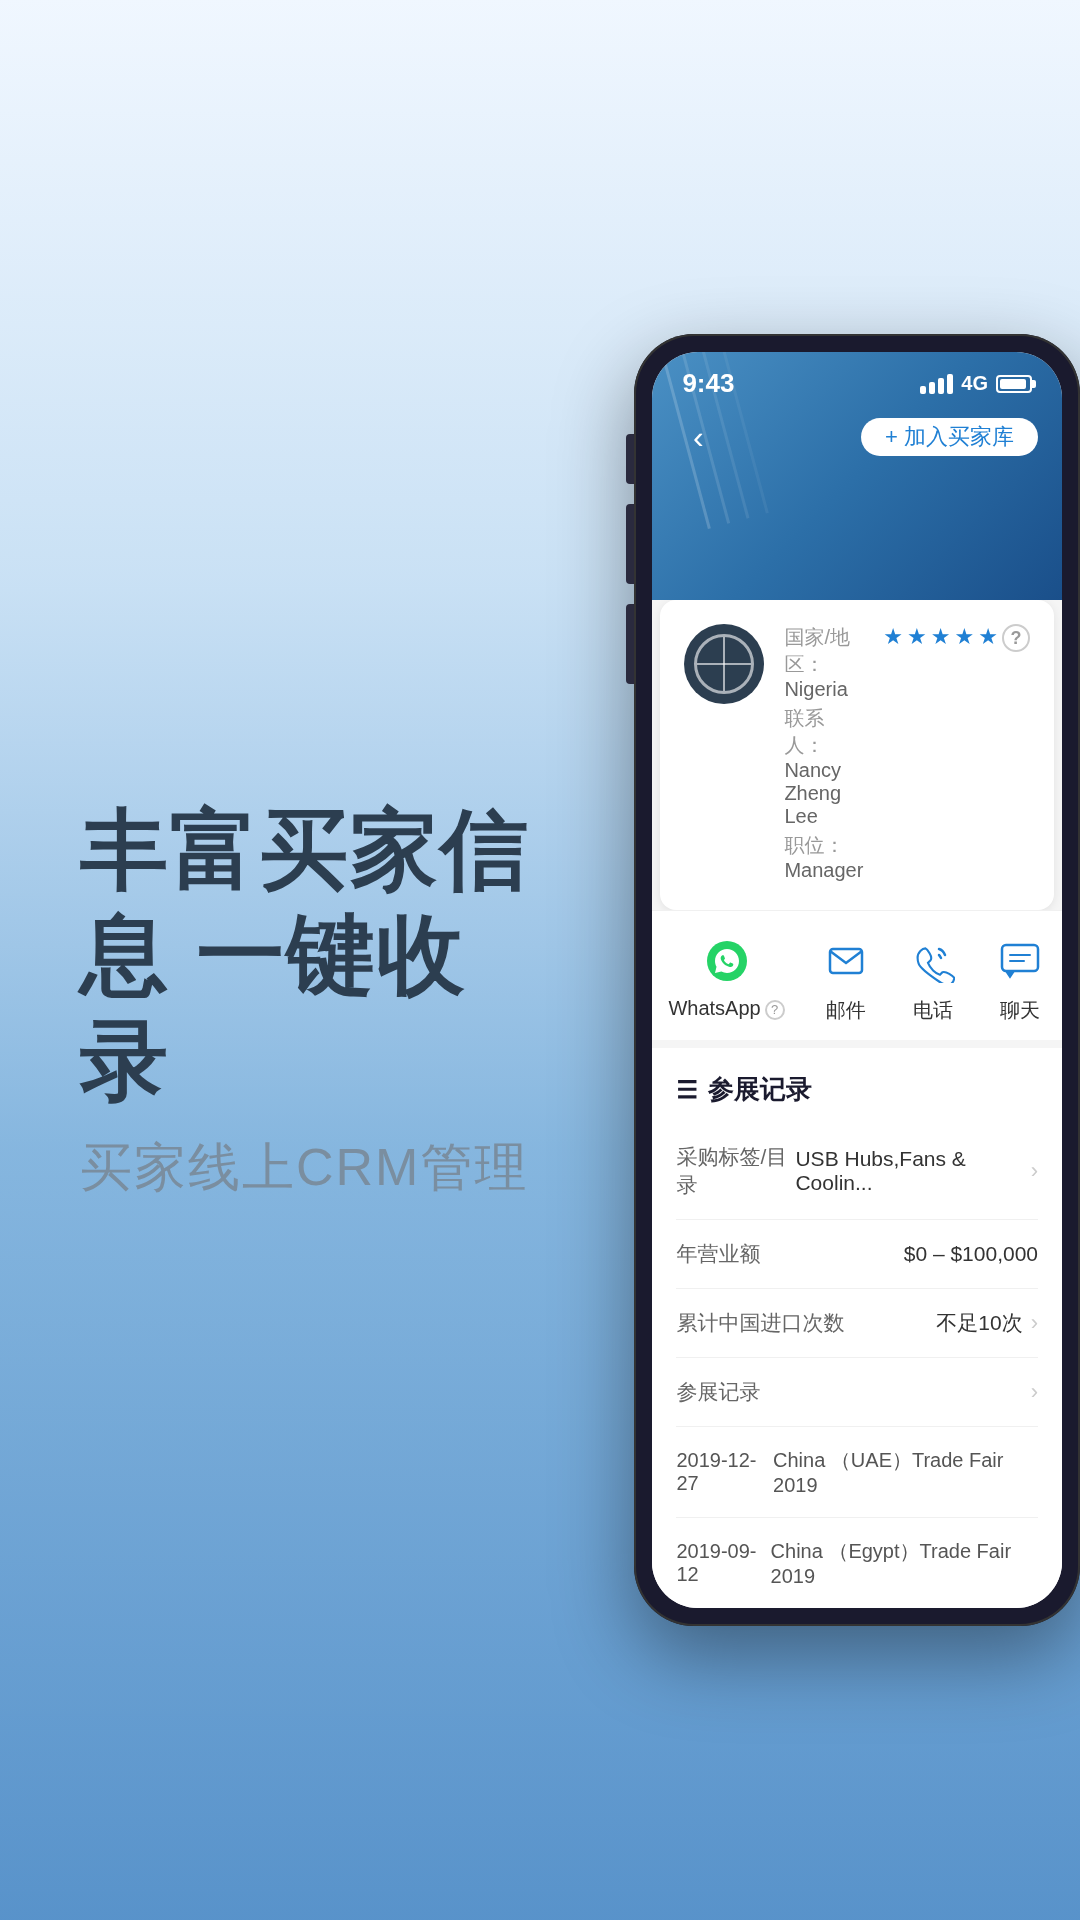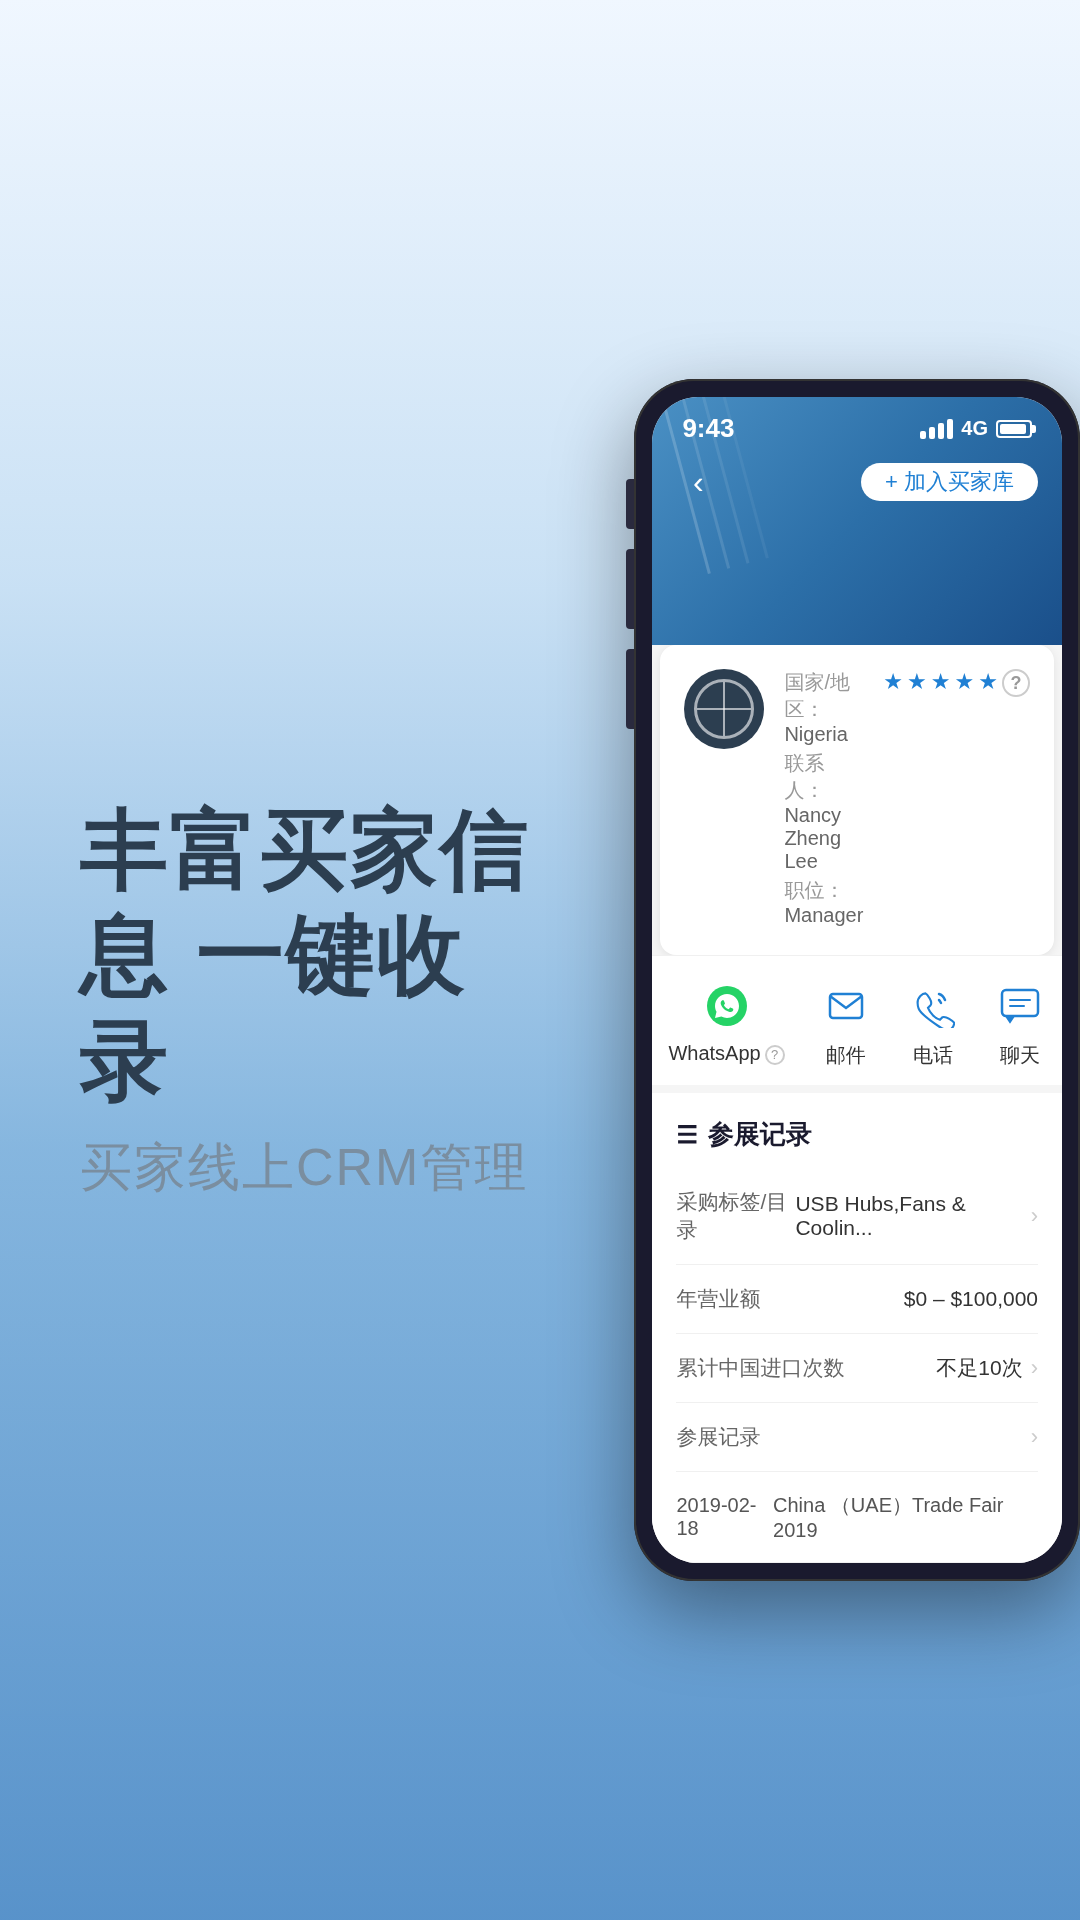--- a/index.html
+++ b/index.html
@@ -601,24 +601,28 @@
 
 
           <div class="info-row">
             <div class="info-label">参展记录</div>
             <div class="info-value">
               <span class="arrow">›</span>
             </div>
           </div>
 
           <div class="info-row">
-            <div class="info-label" style="color:#555;font-size:20px;">2019-02-18</div>
+            <div class="info-label" style="color:#555;font-size:20px;">2019-12-27</div>
             <div class="info-value" style="font-size:20px;color:#555;">China （UAE）Trade Fair 2019</div>
           </div>
 
+          <div class="info-row" style="border-bottom:none;">
+            <div class="info-label" style="color:#555;font-size:20px;">2019-09-12</div>
+            <div class="info-value" style="font-size:20px;color:#555;">China （Egypt）Trade Fair 2019</div>
+          </div>
 
         </div>
 
       </div>
     </div>
   </div>
 
 </div>
 
 </body></html>

